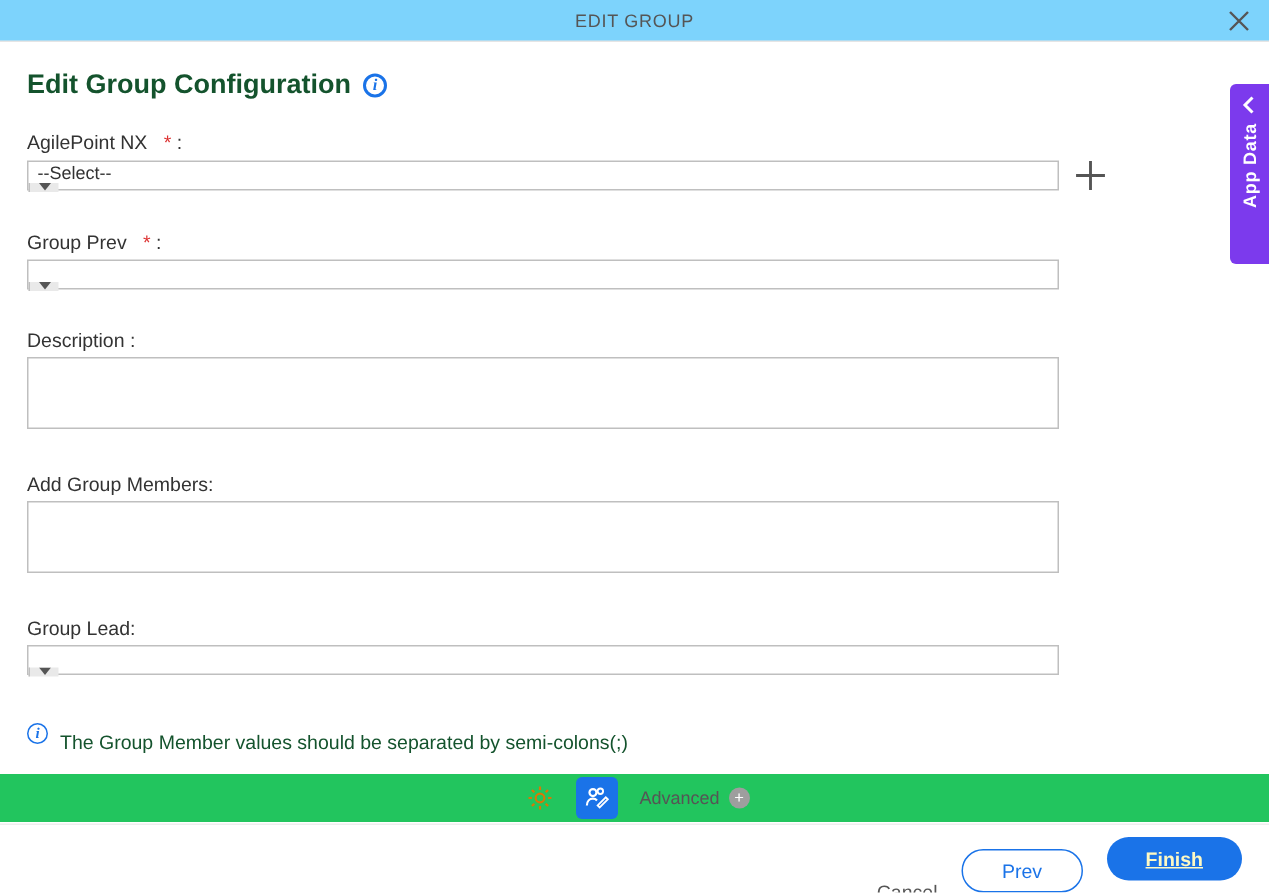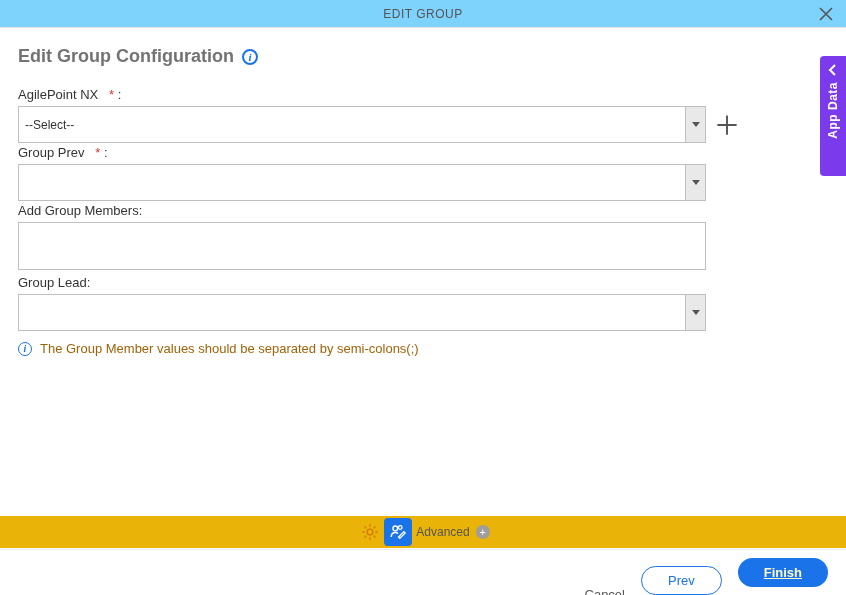--- a/index.html
+++ b/index.html
@@ -55,44 +55,45 @@
     font-weight: 600;
     letter-spacing: 0.5px;
   }
 
   
   .content {
     padding: 18px 18px 0 18px;
     width: 760px;
   }
   .page-title-row { display: flex; align-items: center; gap: 8px; margin-bottom: 20px; }
-  .page-title { font-size: 18px; font-weight: 600; color: #737373; }
+  .page-title { font-size: 18px; font-weight: 600; color: #14532d; }
   .info-icon {
     width: 16px; height: 16px; border: 2px solid #1a73e8; border-radius: 50%;
     display: inline-flex; align-items: center; justify-content: center;
     color: #1a73e8; font-size: 11px; font-weight: 700;
     cursor: pointer;
     font-family: Georgia, serif; font-style: italic;
   }
 
-  .field { margin-bottom: 2px; }
+  .field { margin-bottom: 26px; }
   .field-label { font-size: 13px; color: #333; margin-bottom: 4px; display: inline-block; }
   .req { color: #d33; }
 
   .row-with-plus { display: flex; align-items: center; gap: 10px; }
   .row-with-plus .combo { flex: 0 0 688px; }
   .plus-btn {
     width: 22px; height: 22px; display: flex; align-items: center; justify-content: center;
     color: #555; cursor: pointer; font-size: 22px; font-weight: 300; line-height: 1;
   }
 
   .combo {
-    display: flex; height: 37px;
+    display: flex; height: 20px;
     border: 1px solid #bfbfbf;
     background: #fff;
+    flex-direction: column;
   }
   .combo input {
     flex: 1; border: none; padding: 0 6px; font-size: 12px; color: #333; outline: none; background: transparent;
   }
   .combo .dropdown-btn {
     width: 20px; background: #e9e9e9; border-left: 1px solid #bfbfbf;
     display: flex; align-items: center; justify-content: center; cursor: pointer;
   }
   .combo .dropdown-btn svg { width: 8px; height: 6px; }
 
@@ -101,32 +102,33 @@
     border: 1px solid #bfbfbf;
     padding: 4px 6px;
     font-size: 12px;
     font-family: inherit;
     resize: none;
     outline: none;
   }
 
   .hint-row { display: flex; align-items: center; gap: 8px; margin-top: 10px; }
   .hint-row .info-icon.small { width: 14px; height: 14px; font-size: 10px; border-width: 1.5px; }
-  .hint-text { color: #a16207; font-size: 13px; }
+  .hint-text { color: #14532d; font-size: 13px; margin-top: 11px; }
 
   
   .toolbar {
     position: absolute;
     left: 0; right: 0;
     top: 516px;
     height: 32px;
-    background: #eab308;
+    background: #22c55e;
     display: flex;
     align-items: center;
     justify-content: center;
+    gap: 10px;
   }
   .toolbar .icon-btn {
     width: 28px; height: 28px; border-radius: 4px;
     display: flex; align-items: center; justify-content: center;
     cursor: pointer;
   }
   .toolbar .icon-btn.plain { color: #d97706; }
   .toolbar .icon-btn.active { background: #1a73e8; color: #fff; }
   .toolbar .icon-btn svg { width: 18px; height: 18px; }
   .toolbar .adv {
@@ -225,20 +227,24 @@
       <div class="combo" style="width:688px">
         <input type="text" value="" style="">
         <div class="dropdown-btn">
           <svg viewBox="0 0 8 6">
               <path d="M0 0 L4 5 L8 0 Z" fill="#555"></path>
             </svg>
         </div>
       </div>
     </div>
 
+    <div class="field">
+      <label class="field-label">Description :</label>
+      <textarea class="textarea" style=""></textarea>
+    </div>
 
     <div class="field">
       <label class="field-label">Add Group Members:</label>
       <textarea class="textarea" style=""></textarea>
     </div>
 
     <div class="field">
       <label class="field-label">Group Lead:</label>
       <div class="combo" style="width:688px">
         <input type="text" value="" style="">

